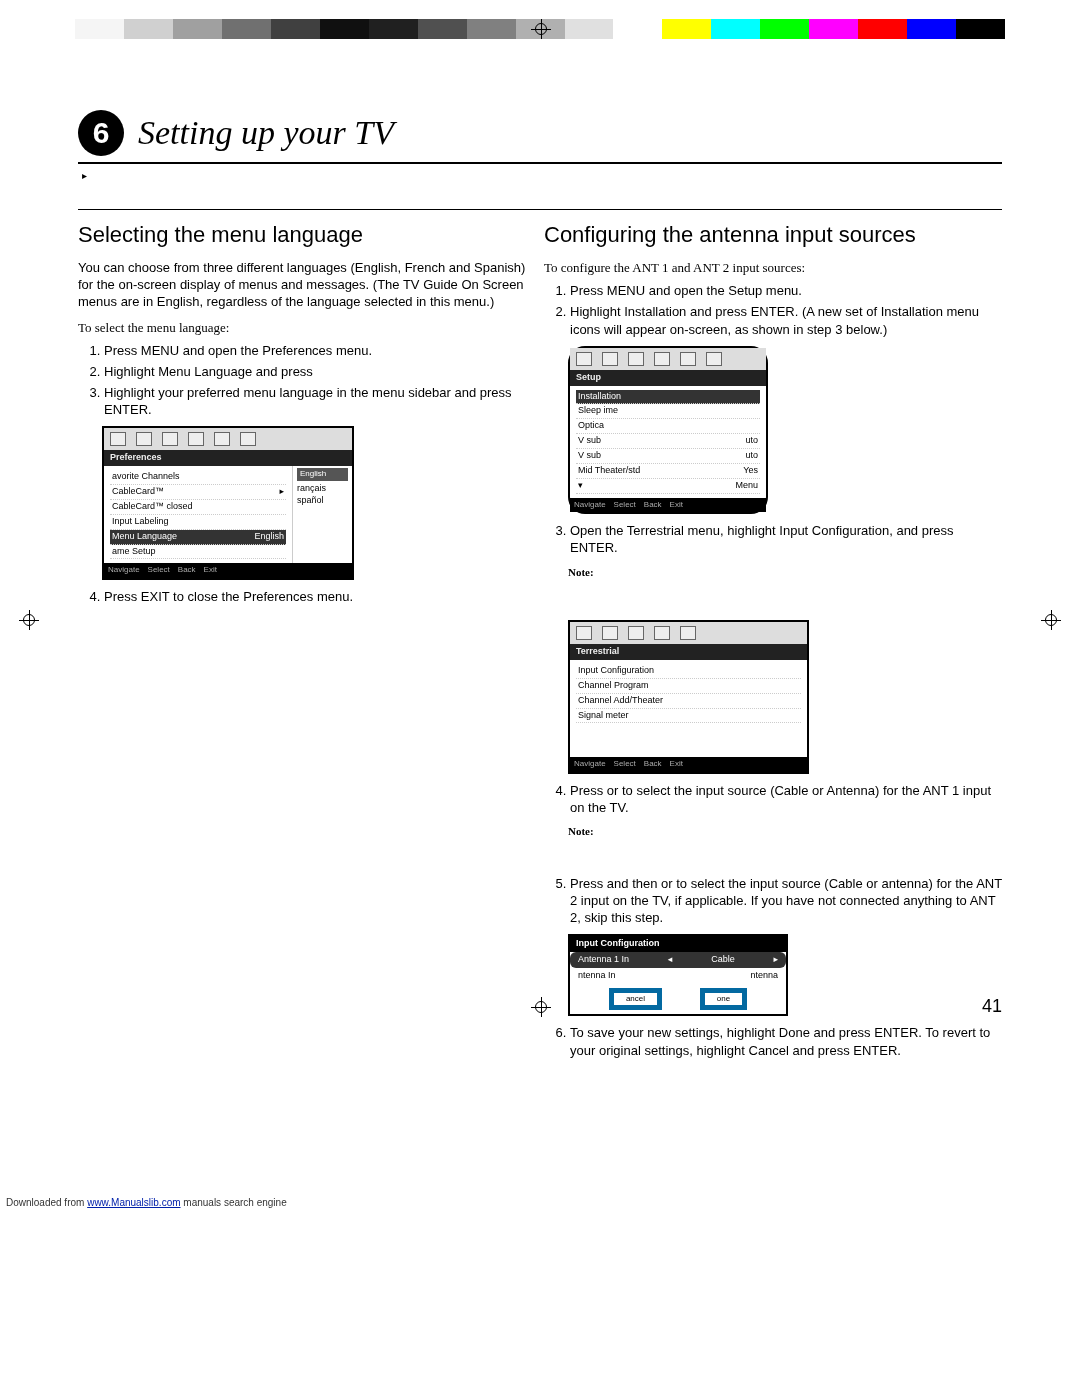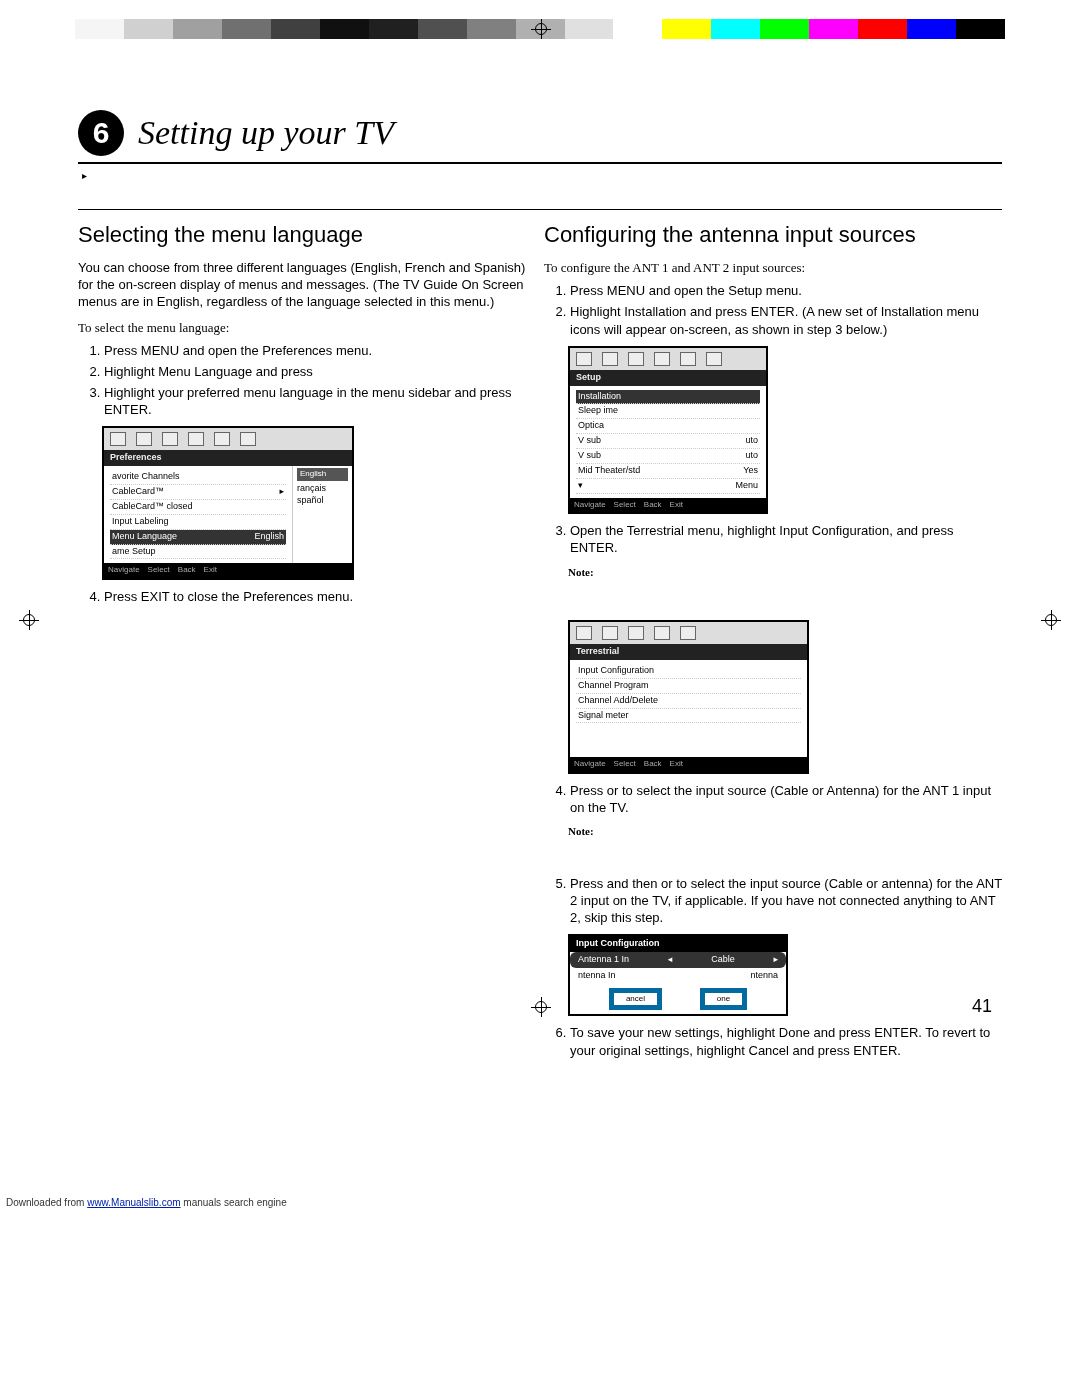--- a/index.html
+++ b/index.html
@@ -42,21 +42,21 @@
 .ms-side .opts { width:60px; border-left:1px solid #ccc; padding:2px 4px; }
 .ms-side .opts .opt { background:#555; color:#fff; padding:1px 3px; margin-bottom:2px; font-size:8px; }
 .ms-foot { background:#000; color:#aaa; padding:2px 4px; font-size:8px; display:flex; gap:8px; }
 .inputconf { border:2px solid #000; margin:8px 0 8px 24px; font-size:9px; }
 .inputconf .t { background:#000; color:#fff; padding:2px 6px; font-weight:bold; }
 .inputconf .r { display:flex; justify-content:space-between; padding:2px 8px;border-radius:6px; }
 .inputconf .r.hl { background:#333; color:#fff; }
 .inputconf .btns { display:flex; justify-content:space-around; padding:4px 20px; }
 .inputconf .btns span { border:5px solid #0369a1; padding:1px 12px; font-size:8px; }
 .footer-copy { font-family:Georgia,serif; font-style:italic; font-size:10px; text-align:center; margin-top:20px; }
-.page-num { position:absolute; right:88px; bottom:110px; font-size:18px; }
+.page-num { position:absolute; right:78px; bottom:110px; font-size:18px; }
 .manualslib { font-size:10px; color:#333; margin-left:6px; margin-top:70px; }
 .manualslib a { color:#0020aa; }
 </style>
 </head>
 <body>
 
 <div class="page">
   <div class="colorbar" id="colorbar">
       <span style="background: rgb(245, 245, 245);"></span>
       <span style="background: rgb(208, 208, 208);"></span>
@@ -164,21 +164,21 @@
     </div>
 
     <div class="col">
       <h2 class="section-h">Configuring the antenna input sources</h2>
       <p class="sub-h">To configure the ANT 1 and ANT 2 input sources:</p>
       <ol class="steps">
         <li>Press MENU and open the Setup menu.</li>
         <li>Highlight Installation and press ENTER. (A new set of Installation menu icons will appear on-screen, as shown in step 3 below.)</li>
       </ol>
 
-      <div class="menushot" style="width:200px;">
+      <div class="menushot" style="width:200px;border-radius:17px;">
         <div class="ms-tabs">
             <span class="tab"></span>
             <span class="tab"></span>
             <span class="tab"></span>
             <span class="tab"></span>
             <span class="tab"></span>
             <span class="tab"></span>
           </div>
         <div class="ms-title">Setup</div>
         <div class="ms-list">
@@ -233,21 +233,21 @@
           </div>
         <div class="ms-title">Terrestrial</div>
         <div class="ms-list">
           <div class="ms-row">
               <span>Input Configuration</span>
             </div>
           <div class="ms-row">
               <span>Channel Program</span>
             </div>
           <div class="ms-row">
-              <span>Channel Add/Delete</span>
+              <span>Channel Add/Theater</span>
             </div>
           <div class="ms-row">
               <span>Signal meter</span>
             </div>
           <div style="height:30px;"></div>
         </div>
         <div class="ms-foot">
           <span>Navigate</span>
           <span>Select</span>
           <span>Back</span>

